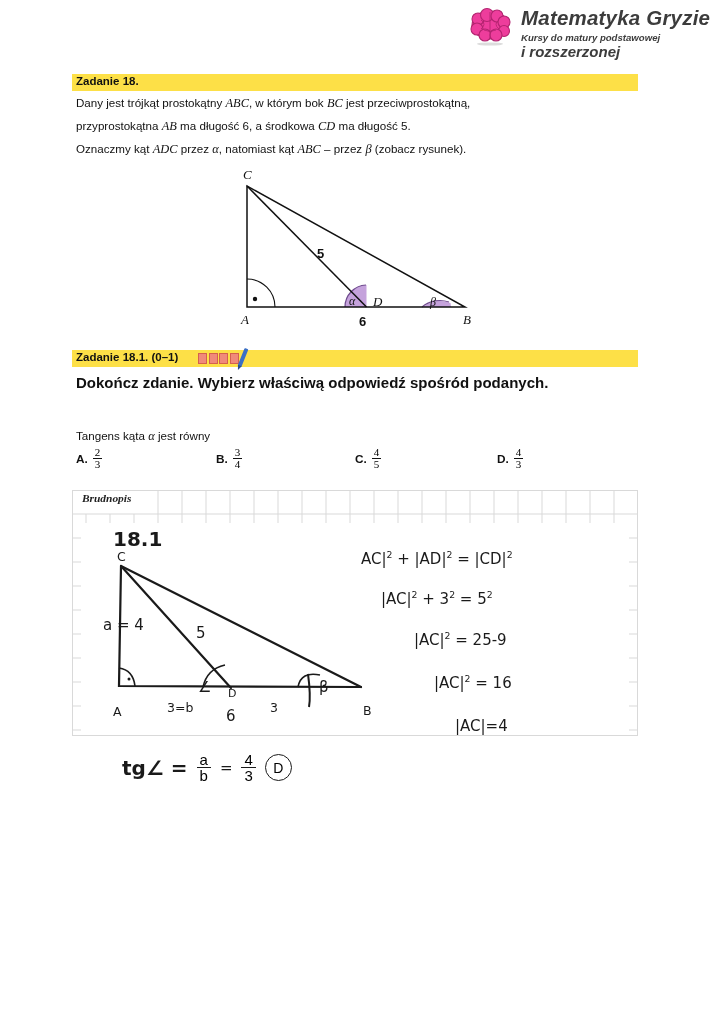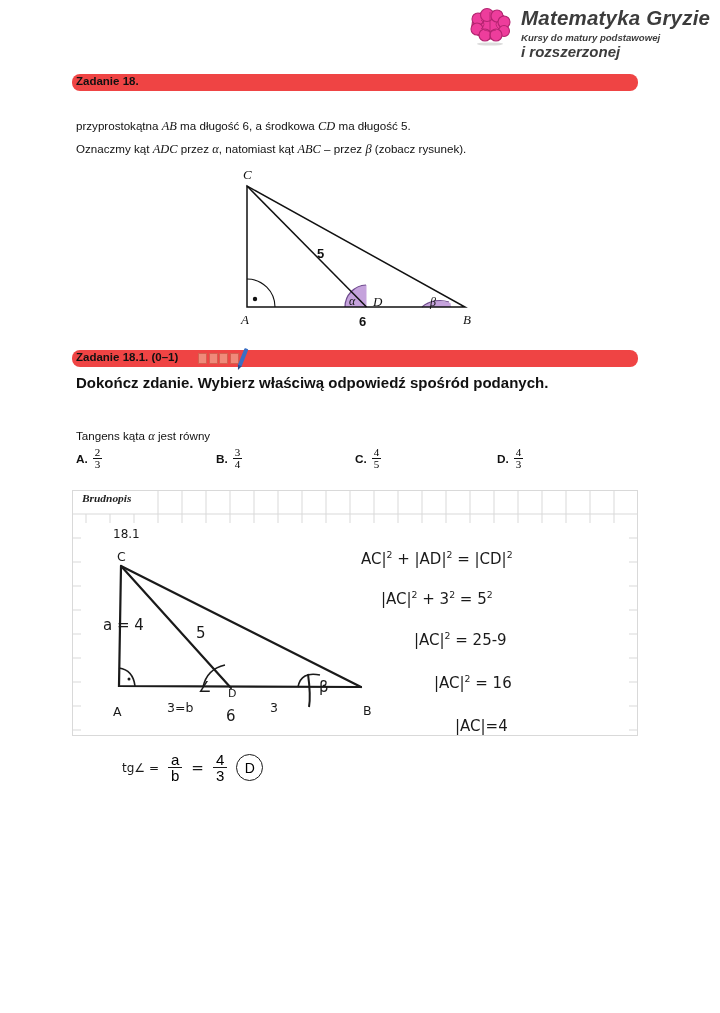--- a/index.html
+++ b/index.html
@@ -26,22 +26,21 @@
   }
   .brand-sub{
     font-size:9.6px;font-weight:bold;color:#3c3c3c;
     margin-top:2px;
   }
   .brand-sub2{font-size:15px;font-weight:bold;color:#3c3c3c;}
 
   
   .bar{
     position:absolute;left:72px;width:566px;height:17px;
-    background:#ef4444;
-    border-radius:8px;
+    background:#fde047;
   }
   .bar-label{
     position:absolute;left:4px;top:1px;
     font-size:11.5px;font-weight:bold;color:#111;
   }
 
   
   .ptext{
     position:absolute;left:76px;
     font-size:11.6px;color:#111;white-space:nowrap;
@@ -88,21 +87,21 @@
     font-family:"Liberation Serif",serif;
   }
 
   
   .hw{
     position:absolute;
     font-family:"DejaVu Sans",sans-serif;
     color:#1a1a1a;
     white-space:nowrap;
   }
-  .hw-big{font-size:12px;}
+  .hw-big{font-size:20px;font-weight:bold;}
   .hw-med{font-size:15px;}
   .hw-sm{font-size:12.5px;}
   .sup{font-size:.62em;vertical-align:super;}
   .hwfrac{
     display:inline-flex;flex-direction:column;align-items:center;
     line-height:1.0;vertical-align:middle;font-size:15px;
   }
   .hwfrac .n{padding:0 3px;}
   .hwfrac .d{padding:0 3px;border-top:1.6px solid #1a1a1a;}
   .circ-d{
@@ -143,20 +142,26 @@
       <div class="brand-title">Matematyka Gryzie</div>
       <div class="brand-sub">Kursy do matury podstawowej</div>
       <div class="brand-sub2">i rozszerzonej</div>
     </div>
   </div>
 
   <div class="bar" style="top:74px;">
     <span class="bar-label">Zadanie 18.</span>
   </div>
 
+  <div class="ptext" style="top:96px;">
+    <span>Dany jest trójkąt prostokątny</span>
+    <span class="mathit">ABC</span><span>, w którym bok</span>
+    <span class="mathit">BC</span>
+    <span>jest przeciwprostokątną,</span>
+  </div>
   <div class="ptext" style="top:119px;">
     <span>przyprostokątna</span>
     <span class="mathit">AB</span>
     <span>ma długość  6, a środkowa</span>
     <span class="mathit">CD</span>
     <span>ma długość  5.</span>
   </div>
   <div class="ptext" style="top:142px;">
     <span>Oznaczmy kąt</span>
     <span class="mathit">ADC</span>

